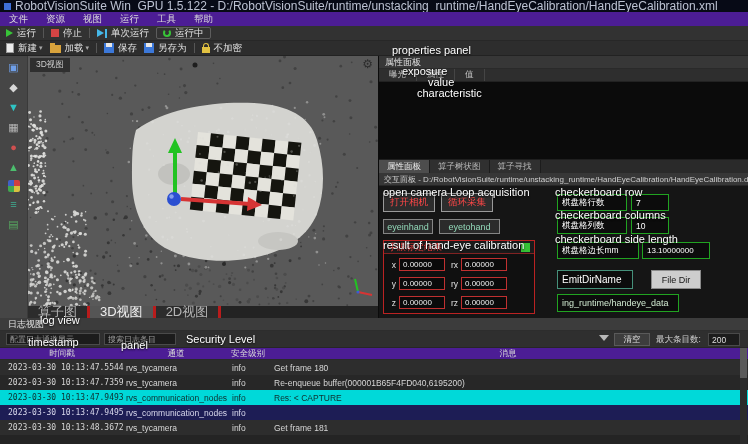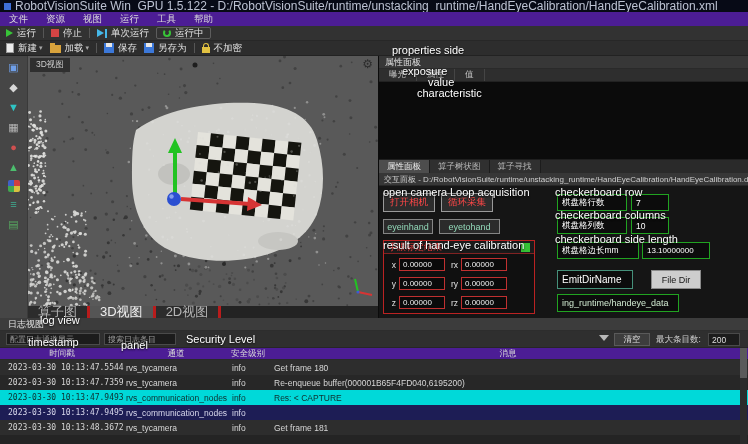--- a/index.html
+++ b/index.html
@@ -1297,21 +1297,21 @@
           <div class="lc c2">info</div>
           <div class="lc c3">Get frame 181</div>
         </div>
       </div>
     <div class="log-scroll">
         <div class="thumb"></div>
       </div>
   </div>
 
   <div class="annots">
-      <div class="annot" style="left: 392px; top: 44px;">properties side</div>
+      <div class="annot" style="left: 392px; top: 44px;">properties panel</div>
       <div class="annot" style="left: 402px; top: 65px;">exposure</div>
       <div class="annot" style="left: 428px; top: 76px;">value</div>
       <div class="annot" style="left: 417px; top: 87px;">characteristic</div>
       <div class="annot" style="left: 383px; top: 186px;">open camera</div>
       <div class="annot" style="left: 450px; top: 186px;">Loop acquisition</div>
       <div class="annot" style="left: 555px; top: 186px;">checkerboard row</div>
       <div class="annot" style="left: 555px; top: 209px;">checkerboard columns</div>
       <div class="annot" style="left: 555px; top: 233px;">checkerboard side length</div>
       <div class="annot" style="left: 383px; top: 239px;">result of hand-eye calibration</div>
       <div class="annot" style="left: 40px; top: 314px;">log view</div>

